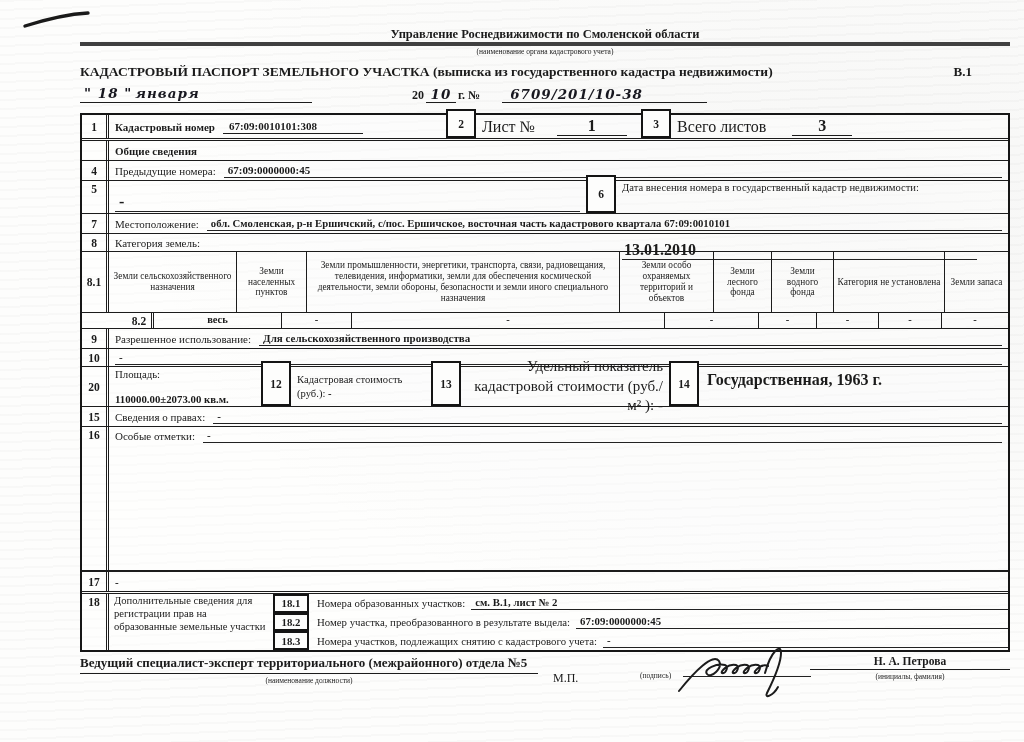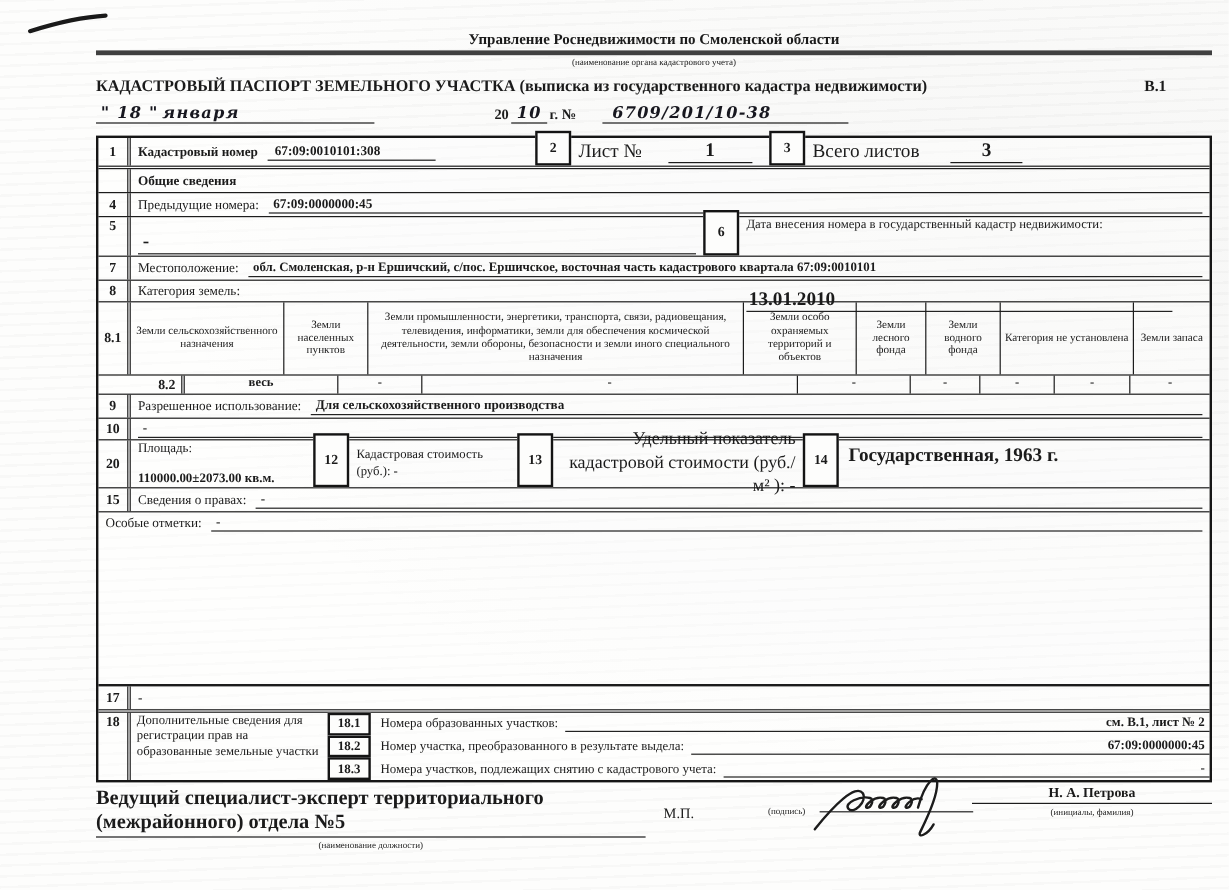--- a/index.html
+++ b/index.html
@@ -96,29 +96,29 @@
   
   .r11 .cellA { width:152px; flex:none; padding:1px 6px; font-size:10.8px; align-self:stretch;
                 display:flex; flex-direction:column; justify-content:space-between; }
   .r11 .cellB { width:140px; flex:none; padding:1px 6px; font-size:10.6px; line-height:1.3; }
   .r11 .cellC { width:208px; flex:none; padding:1px 6px; font-size:15px; line-height:1.3;text-align:right; }
   .r11 .cellD { flex:1; padding:0 8px; font-weight:bold; align-self:flex-start; padding-top:4px; }
 
   
   .r18 .labelcell { width:164px; flex:none; align-self:stretch; padding:1px 5px; font-size:10.6px; line-height:1.22; }
   .r18 .subcol { flex:1; align-self:stretch; display:flex; flex-direction:column; }
-  .subrow { flex:1; display:flex; align-items:center; font-size:10.8px;text-align:right; }
+  .subrow { flex:1; display:flex; align-items:center; font-size:10.8px; }
   .sbox { position:relative; width:36px; flex:none; align-self:stretch; border:2px solid #141414;
           display:flex; align-items:center; justify-content:center; font-weight:bold; font-size:10.8px; background:#fdfdfc; }
   .subrow .lbl { padding:0 6px 0 8px; font-size:10.8px; }
 
   
   .foot { position:absolute; left:80px; top:655px; width:930px; height:60px; font-size:11px; }
   .f-left { position:absolute; left:0; top:0; width:458px; }
-  .f-left .pos { font-weight:bold; border-bottom:1.4px solid #1c1c1c; padding-bottom:2px; font-size:17px; }
+  .f-left .pos { font-weight:bold; border-bottom:1.4px solid #1c1c1c; padding-bottom:2px; font-size:13px; }
   .f-left .cap { text-align:center; font-size:7.5px; margin-top:2px; }
   .f-mp { position:absolute; left:473px; top:16px; font-size:12px; }
   .f-sigcap { position:absolute; left:560px; top:16px; font-size:7.5px; }
   .f-sigline { position:absolute; left:603px; top:21px; width:128px; border-bottom:1.2px solid #222; }
   .f-sig-svg { position:absolute; left:595px; top:-14px; z-index:2; }
   .f-name { position:absolute; left:730px; top:0; width:200px; }
   .f-name .nm { font-weight:bold; text-align:center; border-bottom:1.4px solid #1c1c1c; padding-bottom:2px; font-size:11.5px; }
   .f-name .cap { text-align:center; font-size:7.5px; margin-top:2px; }
 </style>
 </head>
@@ -272,20 +272,21 @@
 
   <div class="trow r15">
     <div class="ncell">15</div>
     <div class="cnt">
       <span class="lbl">Сведения о правах:</span>
       <span class="uwrap"><span class="val">-</span></span>
     </div>
   </div>
 
   <div class="trow r16">
+    <div class="ncell top">16</div>
     <div class="cnt" style="align-self:flex-start; padding-top:2px; width:calc(100% - 27px);">
       <span class="lbl">Особые отметки:</span>
       <span class="uwrap"><span class="val">-</span></span>
     </div>
   </div>
 
   <div class="trow r17">
     <div class="ncell">17</div>
     <div class="cnt">
         <span class="dash">-</span>

